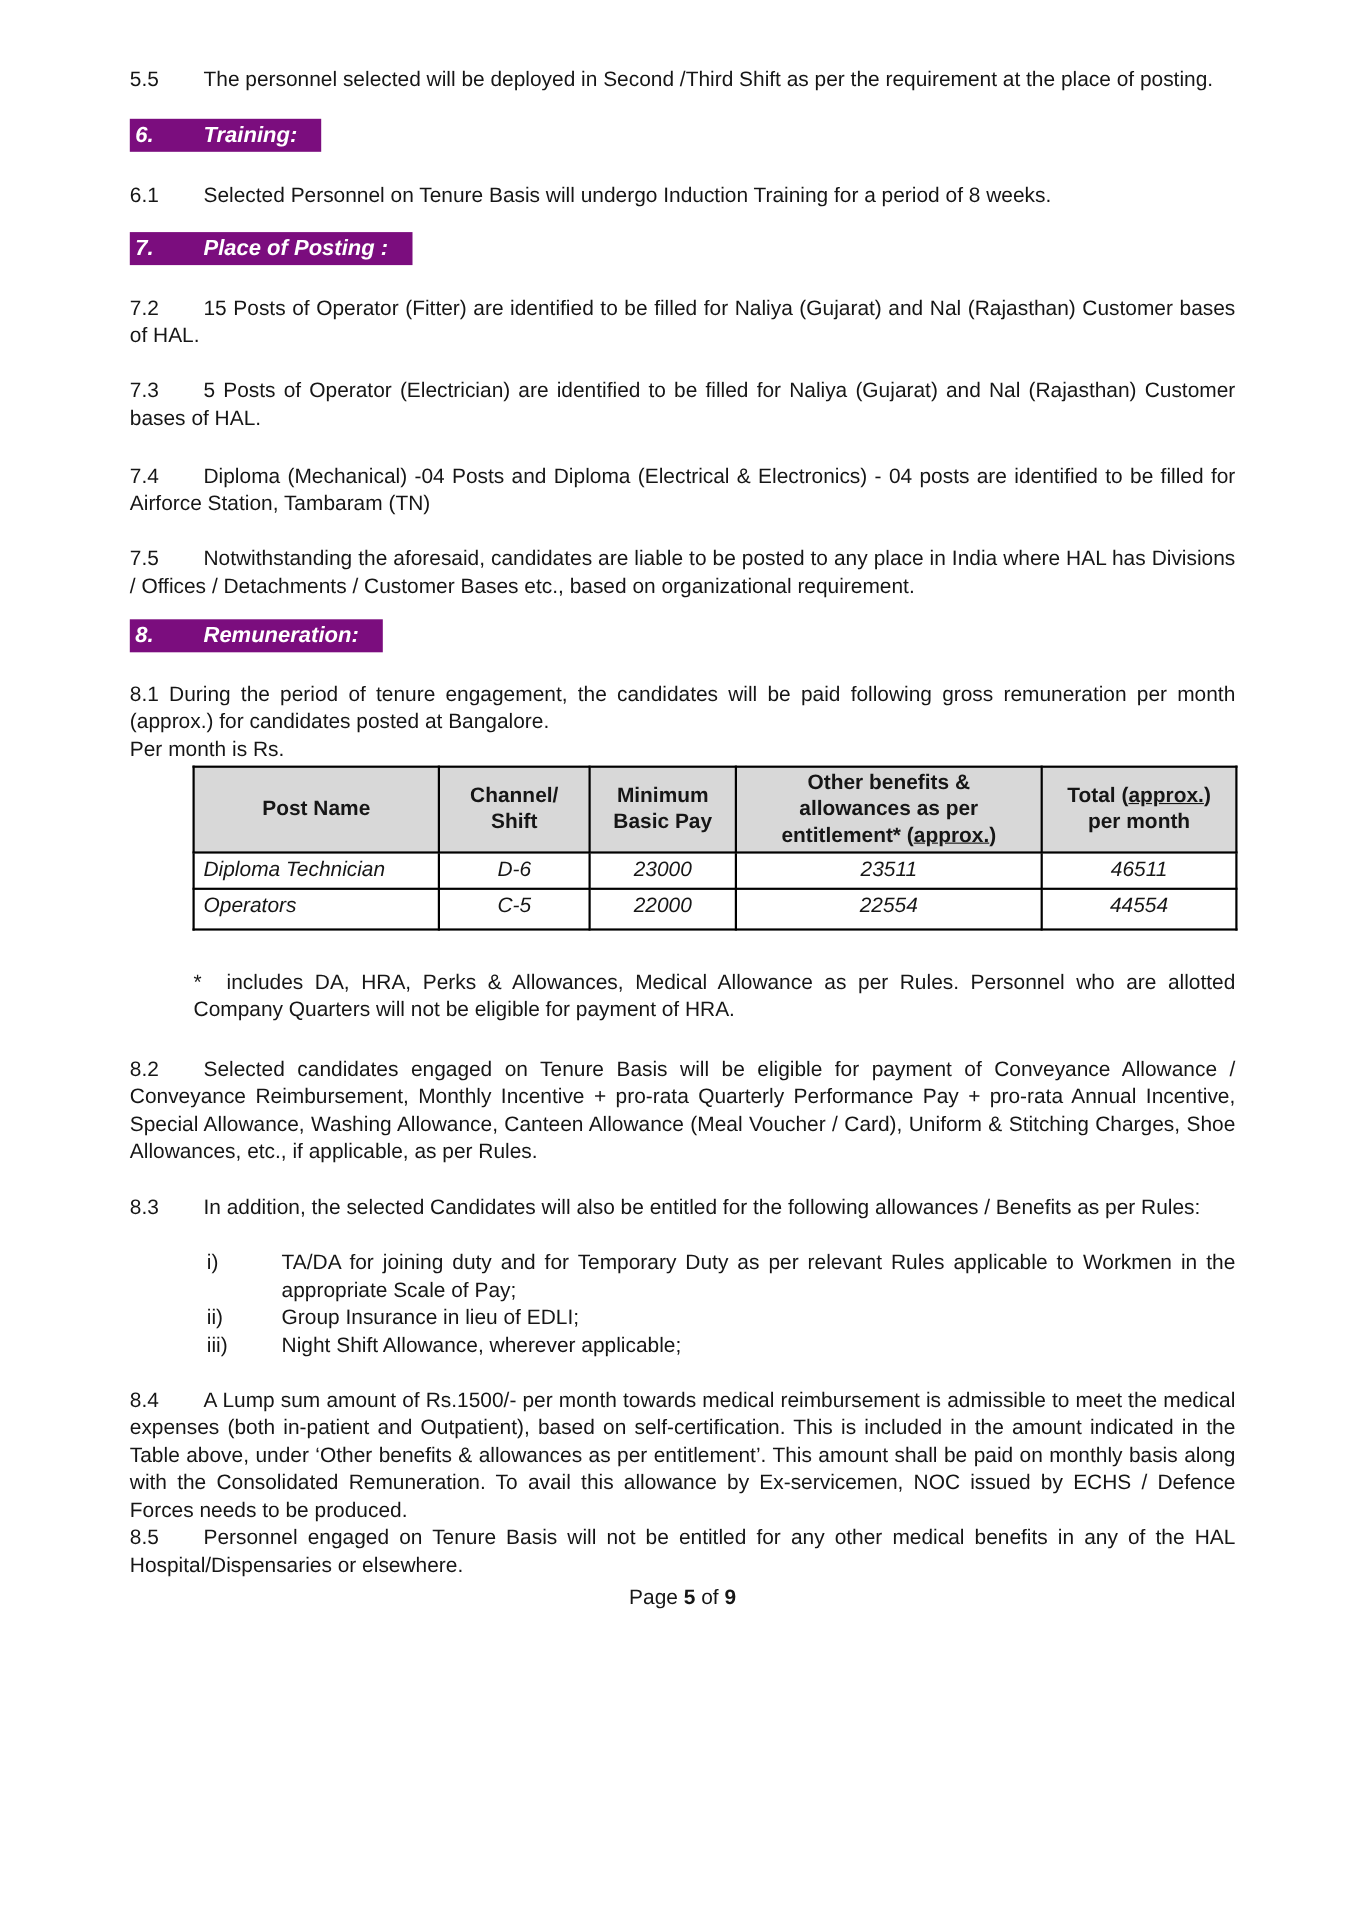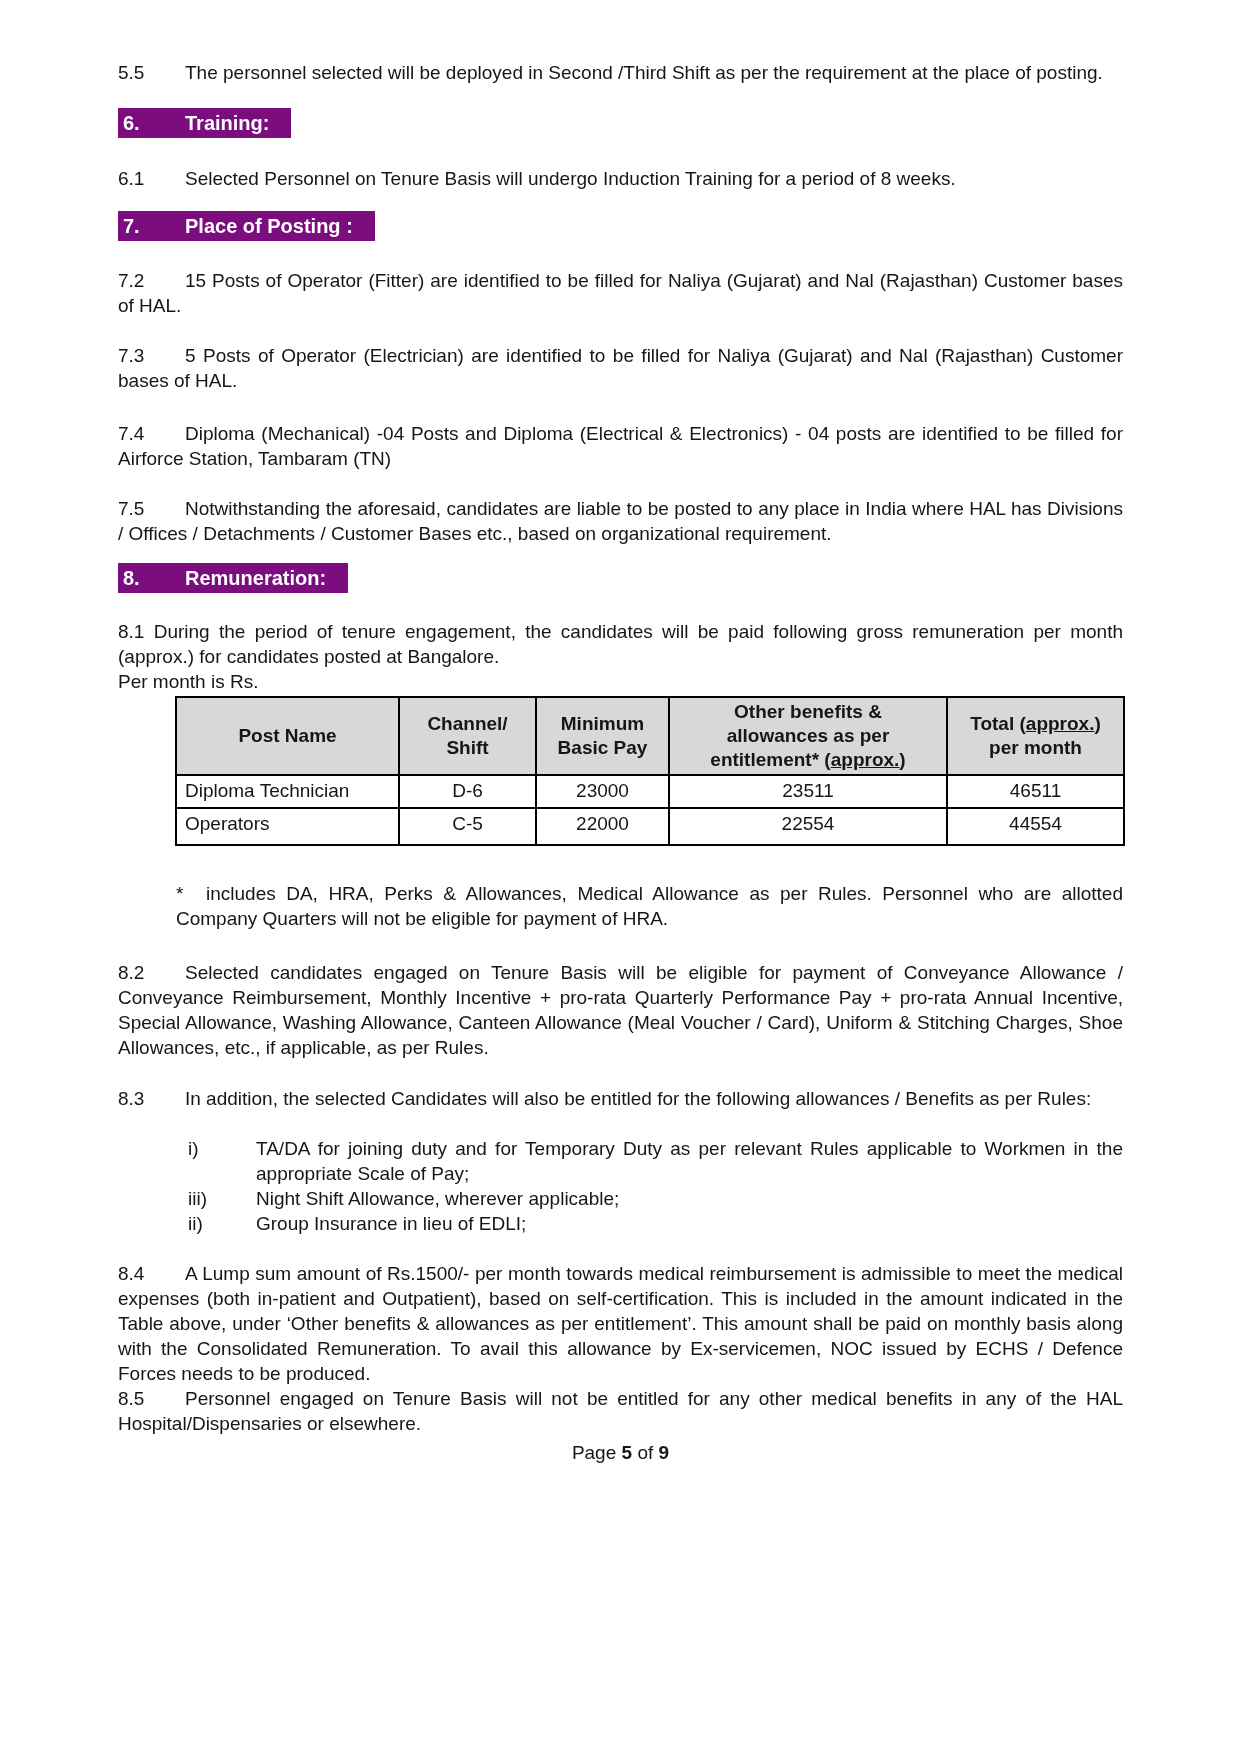--- a/index.html
+++ b/index.html
@@ -17,39 +17,39 @@
   .para { margin:0; text-align:justify; }
   .pnum { display:inline-block; width:67px; }
   .pnum-inline { display:inline; }
   .bold { font-weight:bold; }
 
   .heading {
     display:block; width:fit-content;
     background:var(--heading-bg,#7B0D7E);
     color:#ffffff; font-weight:bold; font-size:20px;
     line-height:30px; height:30px;
-    padding:0 22px 0 5px; margin:0;
+    padding:0 22px 0 5px; margin:0;font-style:italic;
   }
   .hnum { display:inline-block; width:62px; }
 
   .note-right { margin:0; text-align:left; }
 
   table.remuneration {
     border-collapse:collapse; table-layout:fixed;
     margin-left:57px; width:948px;
   }
   .remuneration th, .remuneration td { border:2px solid #000000; }
   .remuneration th {
     background:var(--table-header-bg,#D8D8D8);
     font-weight:bold; font-size:19px; line-height:24px;
     text-align:center; vertical-align:middle; padding:2px 4px;
   }
   .remuneration td {
     font-size:19px; line-height:25px;
-    text-align:center; vertical-align:top; padding:2px 8px 0 8px;
+    text-align:center; vertical-align:top; padding:2px 8px 0 8px;font-style:italic;
   }
   .remuneration td.cell-left { text-align:left; }
   .u { text-decoration:underline; }
 
   .footnote { margin:0 0 0 58px; text-align:justify; }
   .fn-marker { display:inline-block; width:30px; }
 
   .list { margin:0; }
   .li { margin:0; padding-left:138px; text-indent:-138px; text-align:justify; }
   .li .marker {
@@ -137,22 +137,22 @@
       </table>
 
     <p class="footnote" style="margin-top:35px"><span class="fn-marker">*</span><span>includes DA, HRA, Perks &amp; Allowances, Medical Allowance as per Rules. Personnel who are allotted Company Quarters will not be eligible for payment of HRA.</span></p>
 
     <p class="para" style="margin-top:29px"><span class="pnum">8.2</span><span>Selected candidates engaged on Tenure Basis will be eligible for payment of Conveyance Allowance / Conveyance Reimbursement, Monthly Incentive + pro-rata Quarterly Performance Pay + pro-rata Annual Incentive, Special Allowance, Washing Allowance, Canteen Allowance (Meal Voucher / Card), Uniform &amp; Stitching Charges, Shoe Allowances, etc., if applicable, as per Rules.</span></p>
 
     <p class="para" style="margin-top:26px"><span class="pnum">8.3</span><span>In addition, the selected Candidates will also be entitled for the following allowances / Benefits as per Rules:</span></p>
 
     <div class="list" style="margin-top:25px">
       <p class="li"><span class="marker">i)</span><span>TA/DA for joining duty and for Temporary Duty as per relevant Rules applicable to Workmen in the appropriate Scale of Pay;</span></p>
+      <p class="li"><span class="marker">ii)</span><span>Group Insurance in lieu of EDLI;</span></p>
       <p class="li"><span class="marker">iii)</span><span>Night Shift Allowance, wherever applicable;</span></p>
-      <p class="li"><span class="marker">ii)</span><span>Group Insurance in lieu of EDLI;</span></p>
     </div>
 
     <p class="para" style="margin-top:25px"><span class="pnum">8.4</span><span>A Lump sum amount of Rs.1500/- per month towards medical reimbursement is admissible to meet the medical expenses (both in-patient and Outpatient), based on self-certification. This is included in the amount indicated in the Table above, under ‘Other benefits &amp; allowances as per entitlement’. This amount shall be paid on monthly basis along with the Consolidated Remuneration. To avail this allowance by Ex-servicemen, NOC issued by ECHS / Defence Forces needs to be produced.</span></p>
 
     <p class="para"><span class="pnum">8.5</span><span>Personnel engaged on Tenure Basis will not be entitled for any other medical benefits in any of the HAL Hospital/Dispensaries or elsewhere.</span></p>
 
     <p class="footer" style="margin-top:4px"><span>Page</span> <span class="bold">5</span> <span>of</span> <span class="bold">9</span></p>
 
   </div>
 </div>

